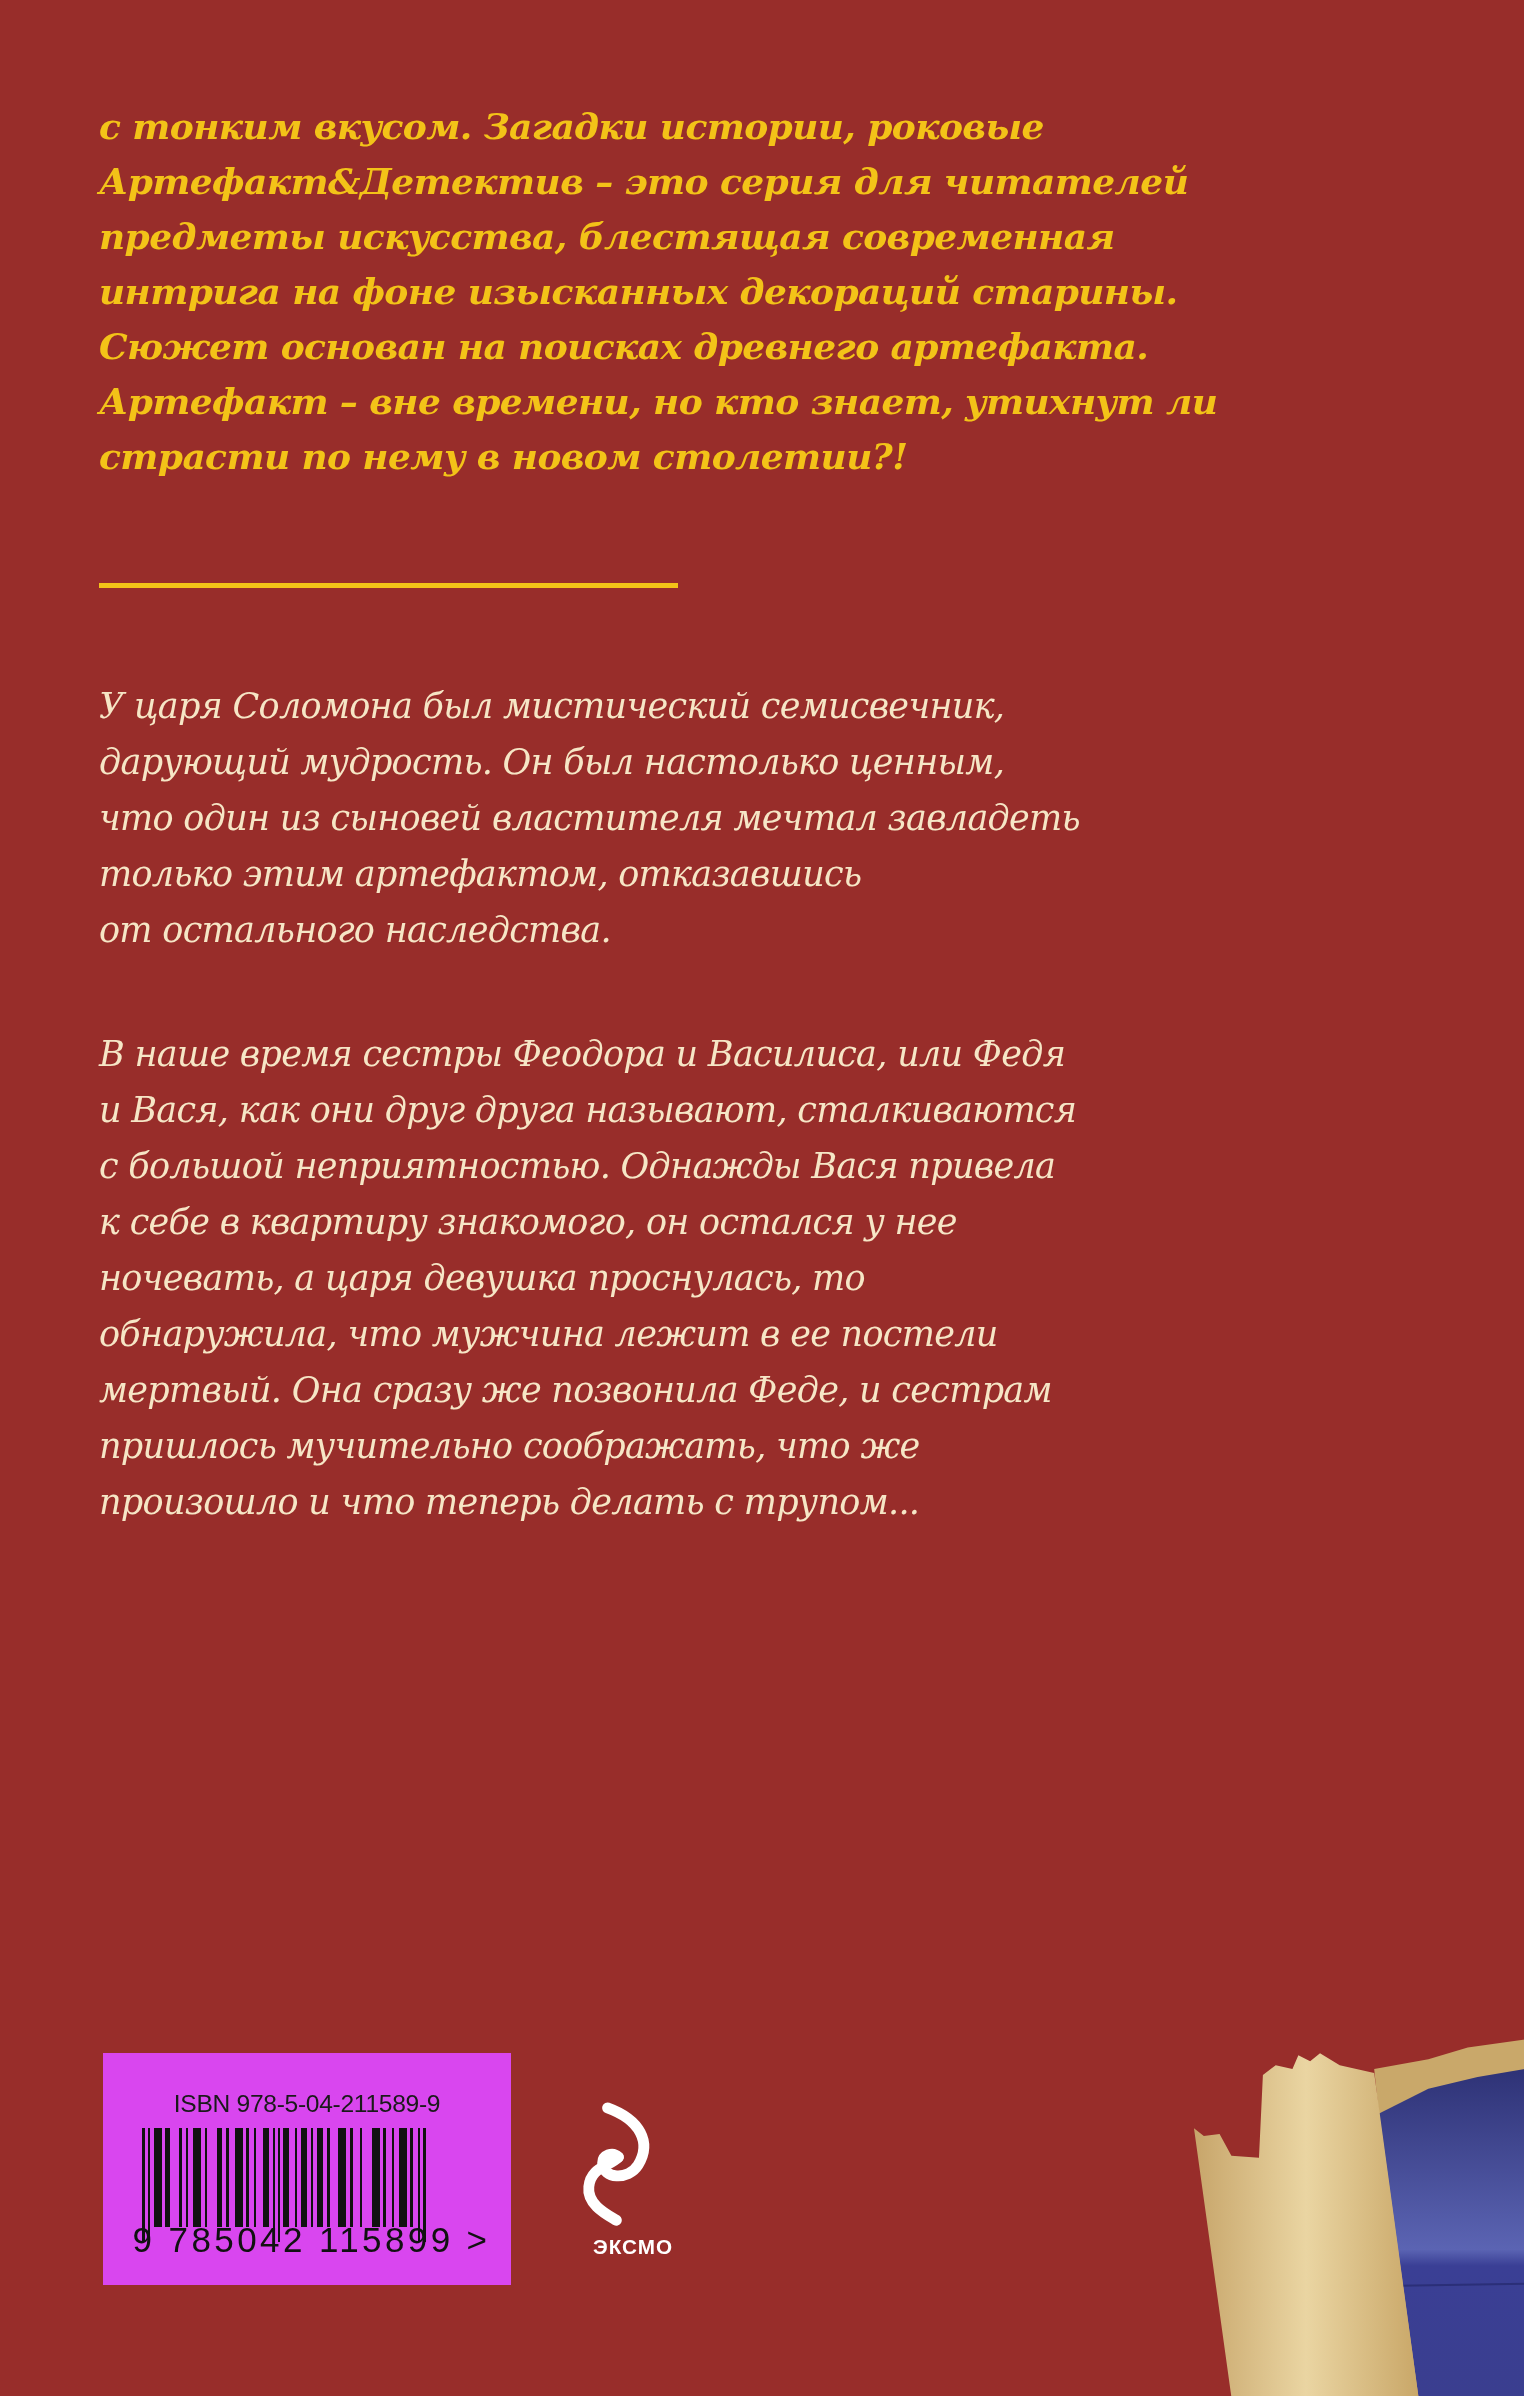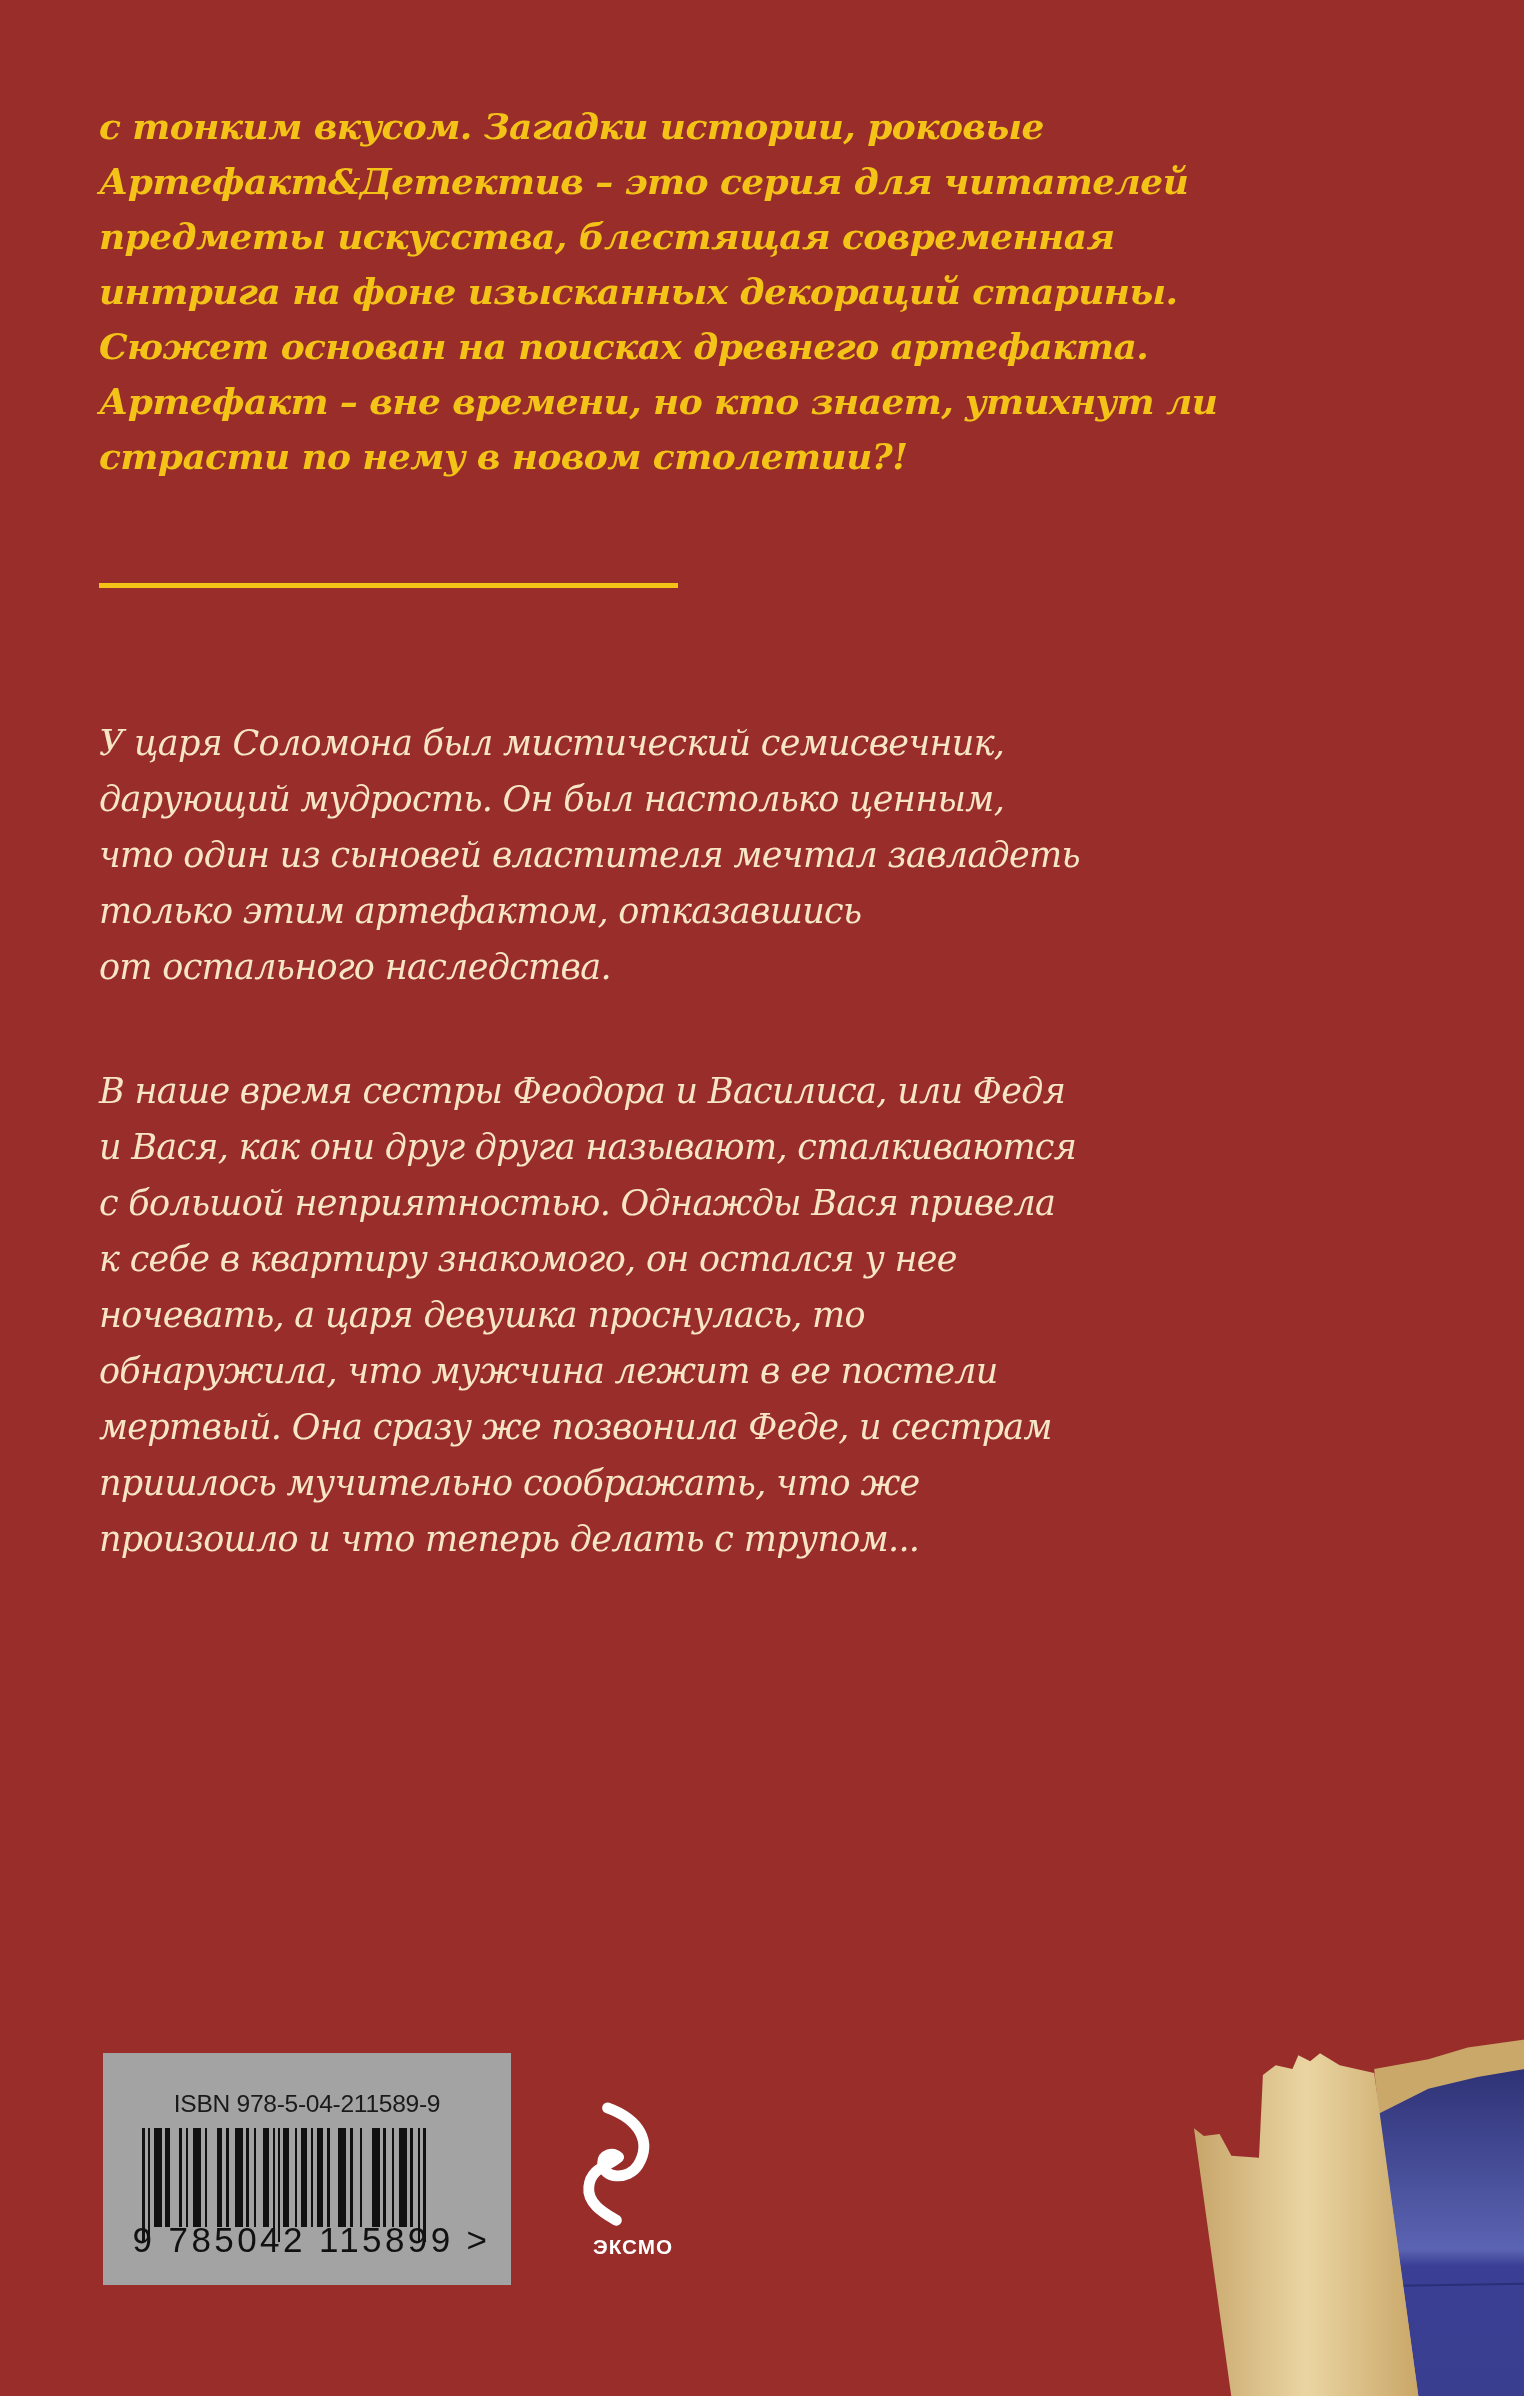--- a/index.html
+++ b/index.html
@@ -20,28 +20,27 @@
   .divider {
     position: absolute; left: 99px; top: 583px;
     width: 579px; height: 4.9px; background: #f3c318;
   }
   .para {
     position: absolute; left: 99px; width: 1143px;
     color: #f6e6c6;
     font-size: 35px; line-height: 56px;
     font-style: italic;
     letter-spacing: -0.7px;
-    margin-top: 37px;
   }
   .para1 { top: 678px; }
   .para2 { top: 1026px; }
 
   .barcode-box {
     position: absolute; left: 103px; top: 2053px;
-    width: 408px; height: 232px; background: #a3a3a3;
+    width: 408px; height: 232px; background: #d946ef;
   }
   .isbn {
     position: absolute; left: 0; right: 0; top: 37px; text-align: center;
     font-family: "Liberation Sans", sans-serif; font-size: 24.6px; color: #1a1a1a;
     letter-spacing: -0.3px;
   }
   .bars {
     position: absolute; left: 39px; top: 75px; width: 325px; height: 102px;
     display: flex; align-items: flex-start;
   }

